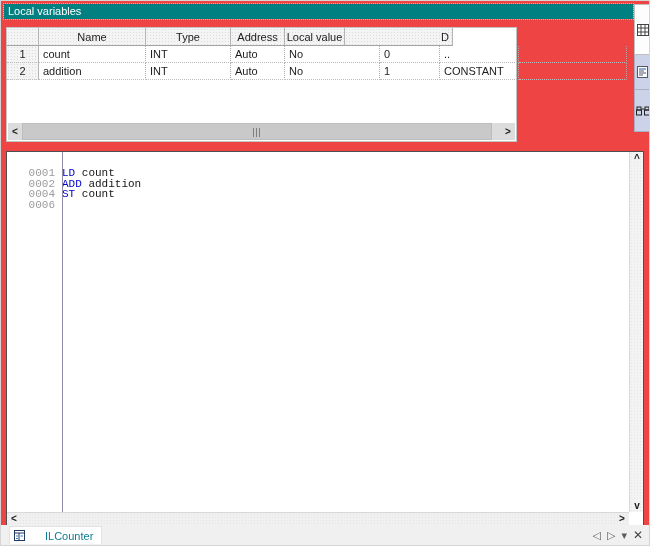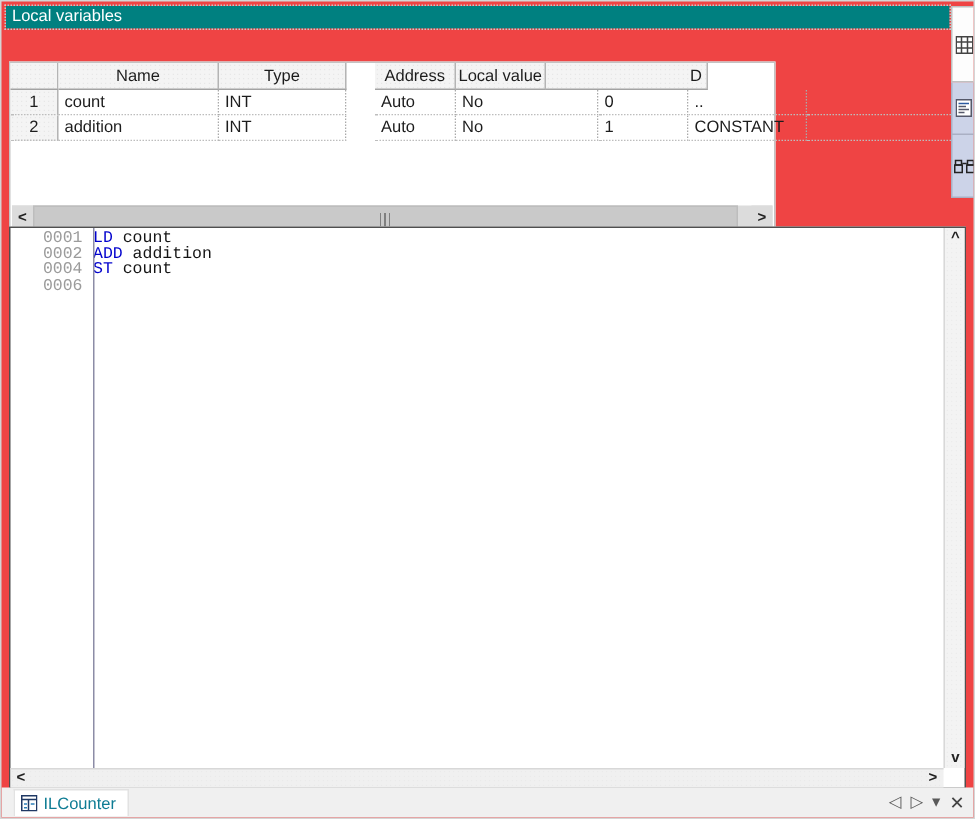--- a/index.html
+++ b/index.html
@@ -12,21 +12,21 @@
 
   
   .titlebar {
     position:absolute; left:3px; top:3px; width:629px; height:15px;
     background:#008080; color:#ffffff; font-size:11px; line-height:14px;
     padding-left:4px; outline:1px dotted #c2cccc; outline-offset:0px;
   }
 
   
   .table-panel {
-    position:absolute; left:5px; top:40px; width:511px; height:115px;
+    position:absolute; left:5px; top:26px; width:511px; height:115px;
     background:#ffffff; border:1px solid #c3c3c3;
   }
   .vtable { position:absolute; left:0; top:0; width:750px; }
   .trow { display:flex; height:17px; }
   .trow.header { height:18px; }
   .cell {
     font-size:11px; color:#1c1c1c; line-height:17px;
     border-right:1px dotted #a9a9a9; border-bottom:1px dotted #bdbdbd;
     padding-left:4px; white-space:nowrap; overflow:hidden;
   }
@@ -38,21 +38,21 @@
     border-right:1px solid #b4b4b4; border-bottom:1px solid #a3a3a3;
   }
   .cell.rownum {
     text-align:center; padding-left:0;
     background-color:#f4f4f4;
     background-image:radial-gradient(#dcdcdc 22%, transparent 24%);
     background-size:3px 3px;
     border-right:1px solid #b4b4b4;
   }
   .w-num{width:32px;} .w-name{width:107px;} .w-type{width:85px;}
-  .w-addr{width:54px;margin-left:19px;} .w-array{width:95px;} .w-init{width:60px;}
+  .w-addr{width:54px;} .w-array{width:95px;} .w-init{width:60px;}
   .w-attr{width:79px;} .w-desc{width:108px; text-align:right; padding-right:3px;}
   .header .w-desc{ text-align:right; padding-right:3px; }
 
   
   .hscroll {
     position:absolute; left:1px; right:1px; bottom:1px; height:17px;
     background:#dcdcdc; display:flex; align-items:stretch;
   }
   .sb-btn {
     width:14px; font-size:10px; font-weight:bold; color:#222;
@@ -80,21 +80,21 @@
   .tool-btn.blue2 { background:#ccd3e8; height:42px; border-top:none; }
 
   
   .editor {
     position:absolute; left:5px; top:150px; width:638px; height:375px;
     background:#ffffff; border:1px solid #4f4f4f;
   }
   .code-area {
     position:absolute; left:0; top:0; right:14px; bottom:13px; overflow:hidden;
     font-family:"Liberation Mono","DejaVu Sans Mono",monospace;
-    font-size:11px; line-height:10.5px; padding-top:2px;
+    font-size:11px; line-height:10.5px; padding-top:16px;
   }
   .gutter-sep {
     position:absolute; left:55px; top:0; bottom:13px; width:1px; background:#8c8ca6;
   }
   .cline { display:flex; height:10.5px; white-space:pre; }
   .lnum { width:52px; text-align:right; padding-right:4px; color:#9b9b9b; }
   .ctext { padding-left:3px; color:#141414; }
   .kw { color:#0000cd; }
 
   .vscroll {
@@ -109,21 +109,21 @@
     background:#f0f0f0; border-top:1px solid #d8d8d8;
     background-image:radial-gradient(#e4e4e4 22%, transparent 24%); background-size:3px 3px;
   }
   .ehscroll .sb-btn { height:13px; line-height:12px; background:transparent; }
   .ehscroll .sb-btn.right { position:absolute; right:0; top:0; }
 
   
   .tabbar { position:absolute; left:0; right:0; bottom:0; height:20px; background:#f0f0f0; }
   .tab {
     position:absolute; left:8px; top:1px; height:18px; background:#ffffff;
-    display:flex; align-items:center; gap:4px; padding:0 8px 0 4px;
+    display:flex; align-items:center; gap:20px; padding:0 8px 0 4px;
     border:1px solid #e2e2e2; border-bottom:none;
   }
   .tab-label { font-size:11px; color:#0e7c94; }
   .tab-nav {
     position:absolute; right:6px; top:2px; display:flex; gap:6px;
     color:#5a5a5a; font-size:11px; align-items:center;
   }
   .tab-nav span { cursor:default; line-height:16px; }
   .tab-nav .close { font-size:12px; color:#444; }
 </style>

